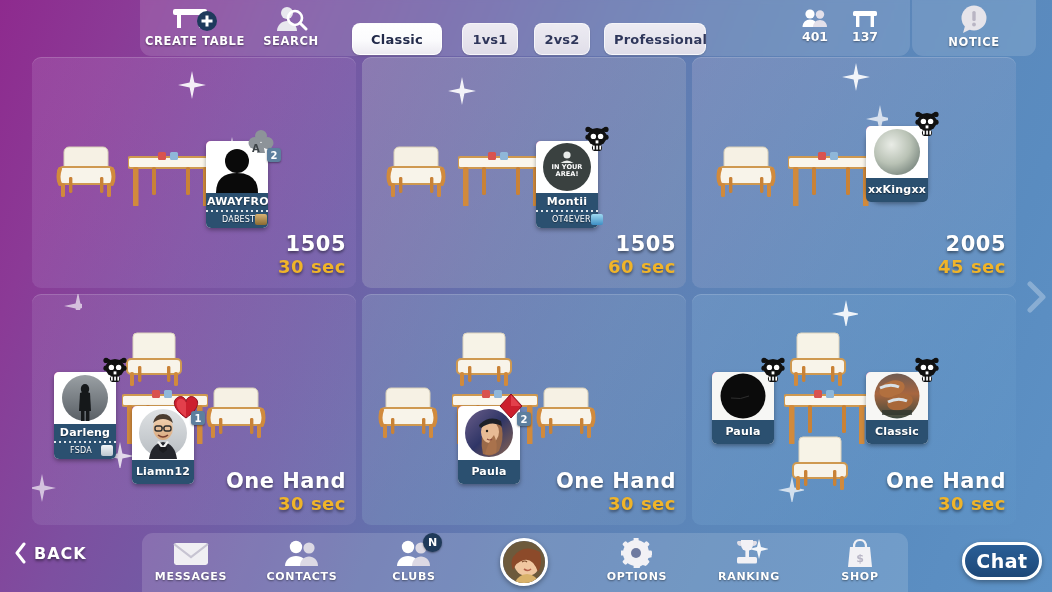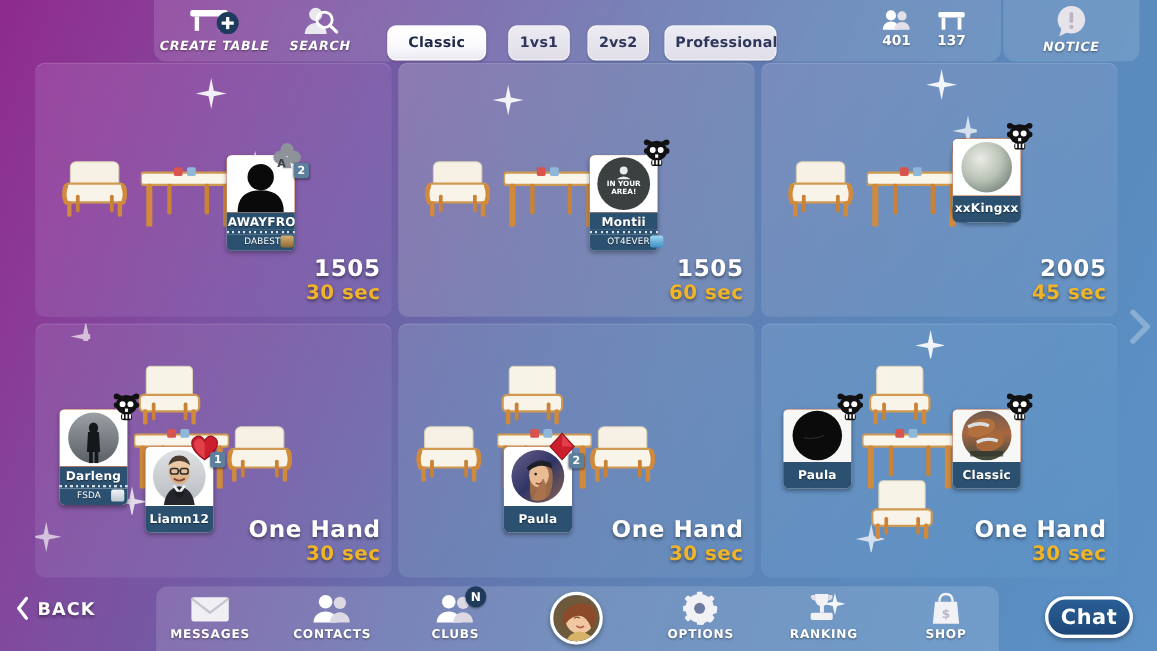--- a/index.html
+++ b/index.html
@@ -36,21 +36,20 @@
   }
   #panel-main  { left: 140px; width: 770px; }
   #panel-notice{ left: 912px; width: 124px; }
 
   .tb-item {
     position: absolute; top: 0; height: 48px;
     display: flex; flex-direction: column;
     align-items: center; justify-content: flex-start;
     padding-top: 5px;
     cursor: pointer;
-    font-style: italic;
   }
   .tb-label {
     font-size: 11.5px; font-weight: bold; color: #ffffff;
     letter-spacing: 0.6px;
     text-shadow: 0 1px 2px rgba(0,0,0,0.45);
     margin-top: 1px;
     white-space: nowrap;
   }
   .tb-icon { height: 29px; display:flex; align-items:center; justify-content:center; }
 
@@ -152,21 +151,21 @@
     border-radius: 5px;
     background: #ffffff;
     box-shadow: 0 2px 4px rgba(0,0,0,0.35);
     overflow: visible;
     cursor: pointer;
     z-index: 5;
   }
   .pcard .ava {
     width: 62px; height: 48px;
     border-radius: 5px 5px 0 0;
-    background: #c2410c;
+    background: #ec4899;
     display:flex; align-items:center; justify-content:center;
     overflow:hidden;
     position: relative;
   }
   .pcard .nameband {
     background: #2b5070;
     color: #fff;
     font-size: 11px; font-weight: bold;
     text-align: center;
     padding: 3px 1px 3px;
@@ -271,21 +270,21 @@
   #bb-avatar {
     position: absolute; left: 500px; top: 538px;
     width: 48px; height: 48px; border-radius: 50%;
     border: 3px solid #ffffff;
     overflow: hidden;
     box-shadow: 0 2px 5px rgba(0,0,0,0.35);
     cursor: pointer;
     z-index: 32;
   }
   #chat-btn {
-    position: absolute; right: 22px; top: 542px;
+    position: absolute; right: 10px; top: 542px;
     width: 80px; height: 38px;
     border-radius: 19px;
     background: linear-gradient(180deg,#2a5e96 0%,#1d4878 100%);
     border: 3px solid #ffffff;
     display:flex; align-items:center; justify-content:center;
     cursor:pointer;
     box-shadow: 0 2px 5px rgba(0,0,0,0.35);
     z-index: 32;
   }
   #chat-btn .chat-label {

